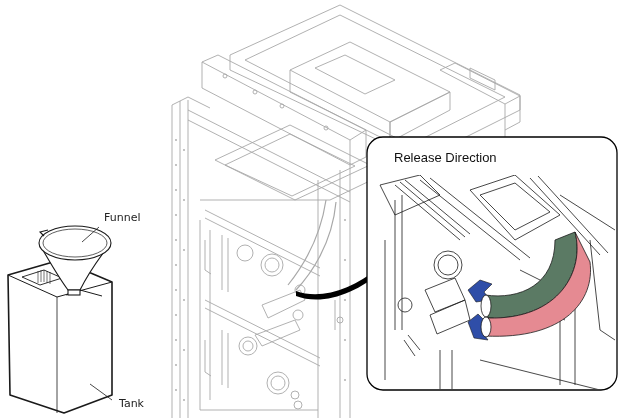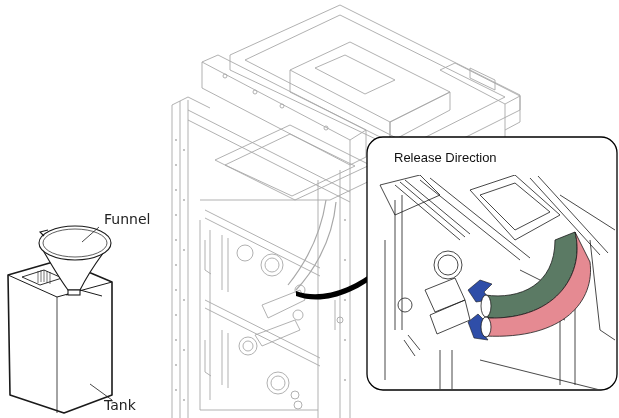--- a/index.html
+++ b/index.html
@@ -1,19 +1,19 @@
 <!DOCTYPE html>
 <html><head>
 <meta charset="utf-8">
 <style>
   html, body { margin: 0; padding: 0; background: #ffffff; }
   body { width: 619px; height: 418px; position: relative; overflow: hidden;
          font-family: "Liberation Sans", sans-serif; }
   #stage { position: absolute; left: 0; top: 0; width: 619px; height: 418px; }
-  .lbl { position: absolute; font-size: 14px; color: #222; font-family: "DejaVu Sans", sans-serif; text-align: center; }
+  .lbl { position: absolute; font-size: 11px; color: #222; font-family: "DejaVu Sans", sans-serif; text-align: center; }
   #callout-title { position: absolute; left: 374px; top: 150px; font-size: 13px; color: #111; margin-left: 20px; }
 </style>
 </head>
 <body>
 
 <svg id="stage" viewBox="0 0 619 418" xmlns="http://www.w3.org/2000/svg">
 
   <g fill="none" stroke="#a8a8a8" stroke-width="0.9">
 
     <path d="M230 55 L340 5 L520 95 L520 110 L420 160 L230 70 Z" fill="#ffffff"></path>
@@ -173,14 +173,14 @@
     <ellipse cx="75" cy="243" rx="32" ry="14" fill="none" stroke-width="0.7"></ellipse>
     <path d="M44 236 L40 232 L48 230" fill="none"></path>
     <rect x="68" y="290" width="12" height="5" fill="#ffffff"></rect>
   </g>
 
   <line x1="99" y1="227" x2="82" y2="242" stroke="#1a1a1a" stroke-width="0.8"></line>
   <line x1="112" y1="400" x2="90" y2="384" stroke="#1a1a1a" stroke-width="0.8"></line>
 </svg>
 
 <span class="lbl" style="left:104px; top:211px;">Funnel</span>
-<span class="lbl" style="left:104px; top:397px;">Tank</span>
+<span class="lbl" style="left:119px; top:397px;">Tank</span>
 <div id="callout-title">Release Direction</div>
 
 </body></html>

